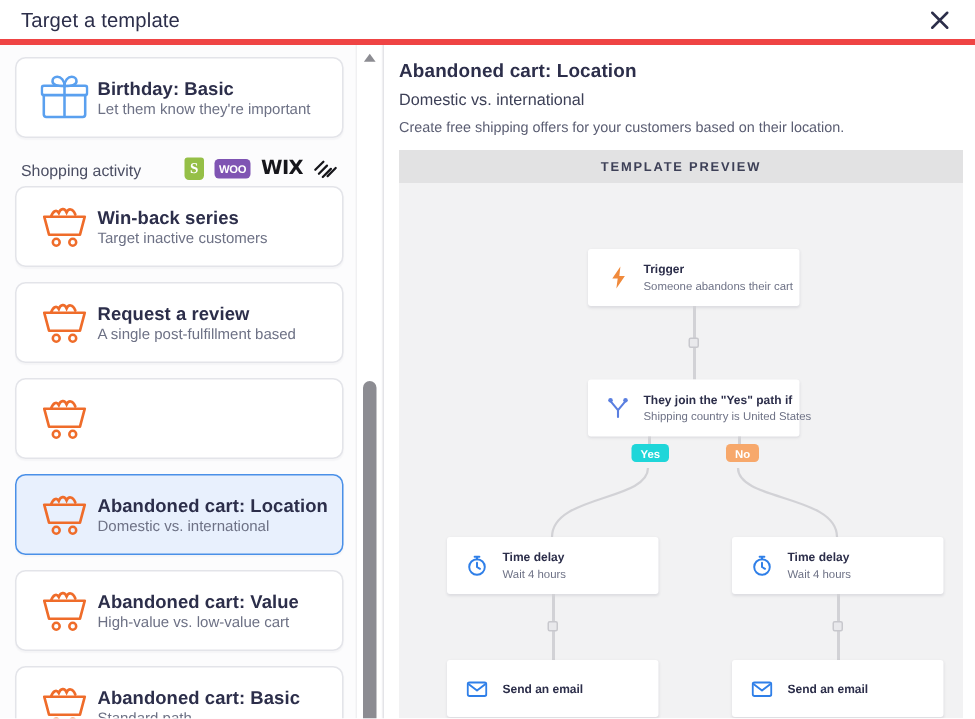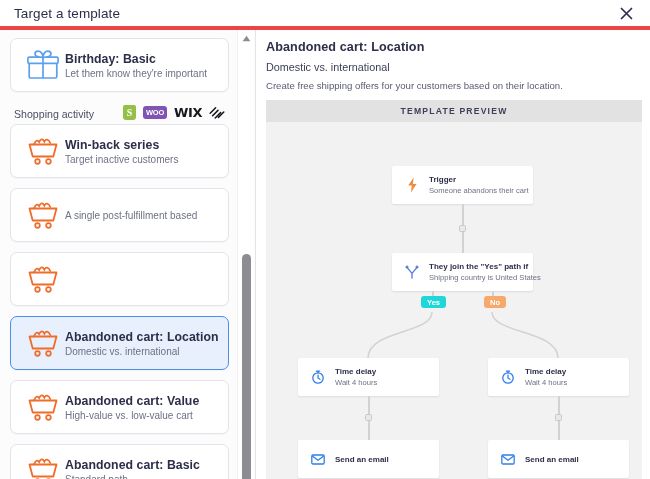--- a/index.html
+++ b/index.html
@@ -350,20 +350,21 @@
         <div class="tpl-card">
           <div class="tpl-icon">
             <svg width="34" height="30" viewBox="0 0 34 30" fill="none">
               <path d="M3.5 8.5 H30.5 L27.3 20.5 H6.7 Z" stroke="#ef6c2a" stroke-width="1.8" stroke-linejoin="round"></path>
               <path d="M8 8.4 C9.4 4.6 11.6 3.4 13.2 6.0 C14.4 3.0 17.0 2.4 18.4 5.6 C19.6 2.8 22.6 2.8 24.2 7.0" stroke="#ef6c2a" stroke-width="1.8" stroke-linecap="round"></path>
               <circle cx="11.5" cy="25.5" r="2.3" stroke="#ef6c2a" stroke-width="1.7"></circle>
               <circle cx="22.5" cy="25.5" r="2.3" stroke="#ef6c2a" stroke-width="1.7"></circle>
             </svg>
           </div>
           <div class="tpl-text">
+            <div class="tpl-name">Request a review</div>
             <div class="tpl-desc">A single post-fulfillment based</div>
           </div>
         </div>
 
         <div class="tpl-card">
           <div class="tpl-icon">
             <svg width="34" height="30" viewBox="0 0 34 30" fill="none">
               <path d="M3.5 8.5 H30.5 L27.3 20.5 H6.7 Z" stroke="#ef6c2a" stroke-width="1.8" stroke-linejoin="round"></path>
               <path d="M8 8.4 C9.4 4.6 11.6 3.4 13.2 6.0 C14.4 3.0 17.0 2.4 18.4 5.6 C19.6 2.8 22.6 2.8 24.2 7.0" stroke="#ef6c2a" stroke-width="1.8" stroke-linecap="round"></path>
               <circle cx="11.5" cy="25.5" r="2.3" stroke="#ef6c2a" stroke-width="1.7"></circle>

